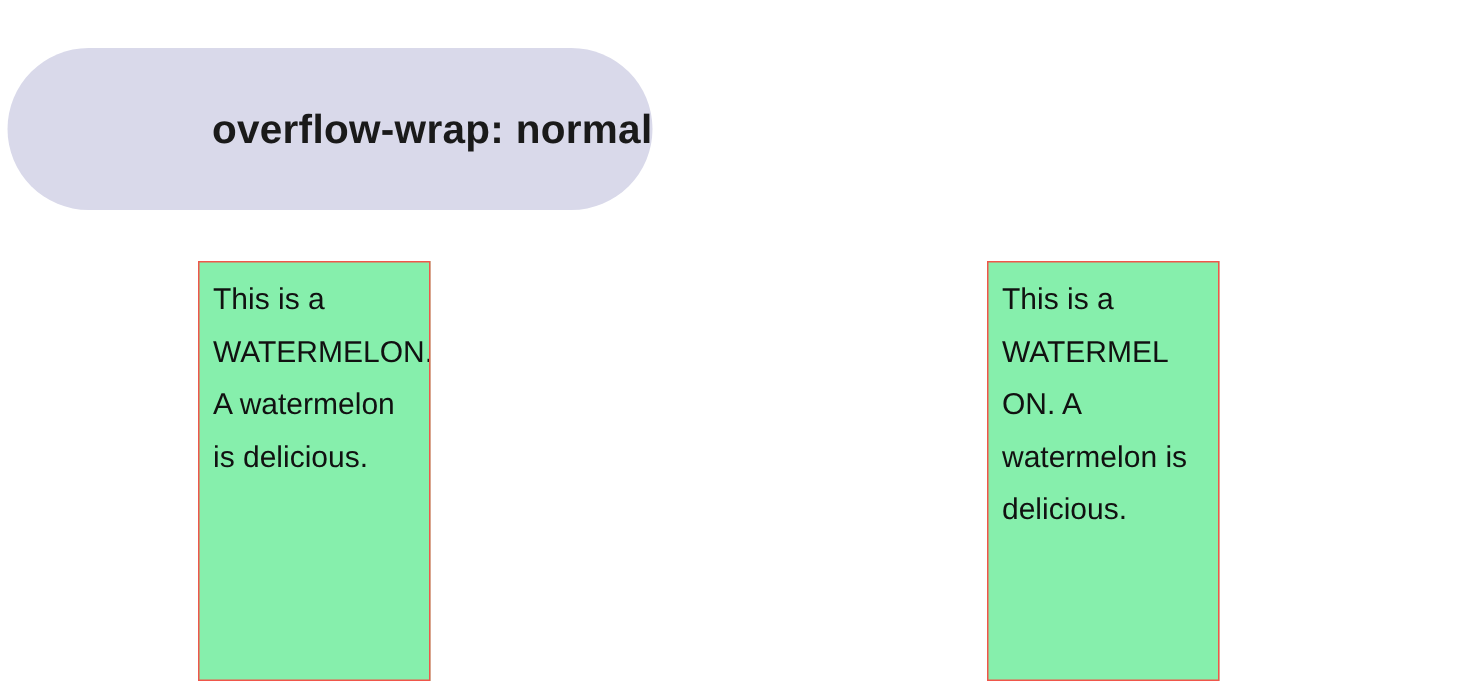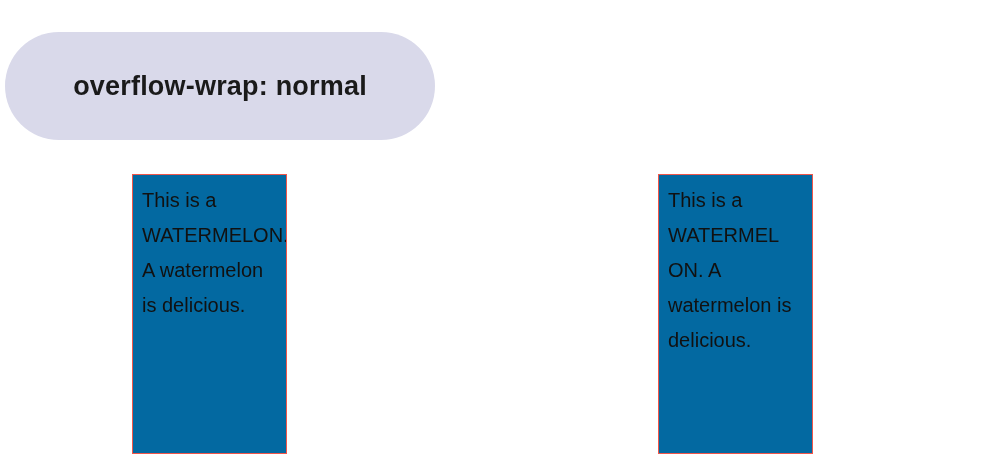--- a/index.html
+++ b/index.html
@@ -27,37 +27,37 @@
   .pill {
     position: absolute;
     top: 32px;
     left: 0;
     width: 430px;
     height: 108px;
     background: #d9d9ea;
     border-radius: 54px;
     display: flex;
     align-items: center;
-    justify-content: center;
+    justify-content: flex-end;
     box-sizing: border-box;
   }
   .pill-label {
     font-size: 27px;
     font-weight: bold;
     color: #1a1a1a;
     letter-spacing: 0.2px;
     white-space: nowrap;
   }
 
   .demo-box {
     position: absolute;
     top: 174px;
     width: 155px;
     height: 280px;
-    background: #0369a1;
+    background: #86efac;
     border: 1px solid #f0564a;
     box-sizing: border-box;
     padding: 8px 20px 0 9px;
     overflow: hidden;
   }
   .demo-box-left  { left: 127px; }
   .demo-box-right { left: 155px; }
 
   .demo-text {
     font-size: 20px;

